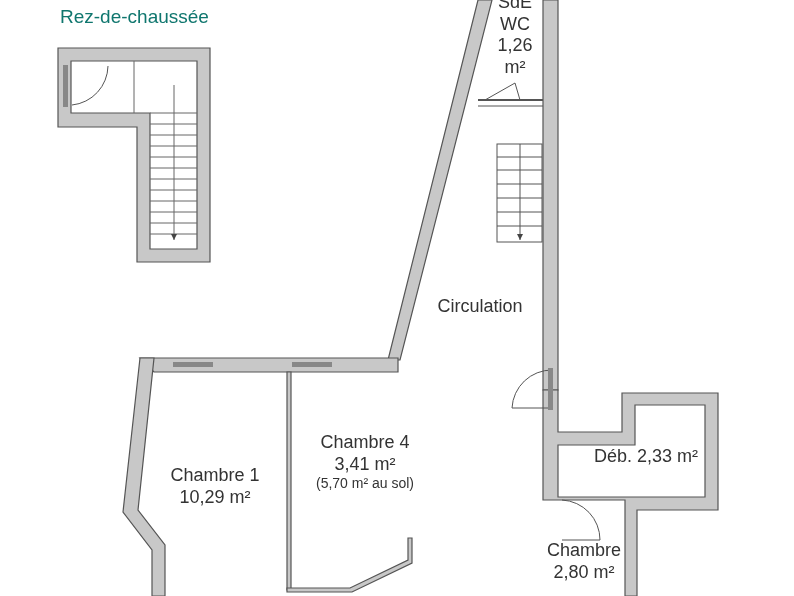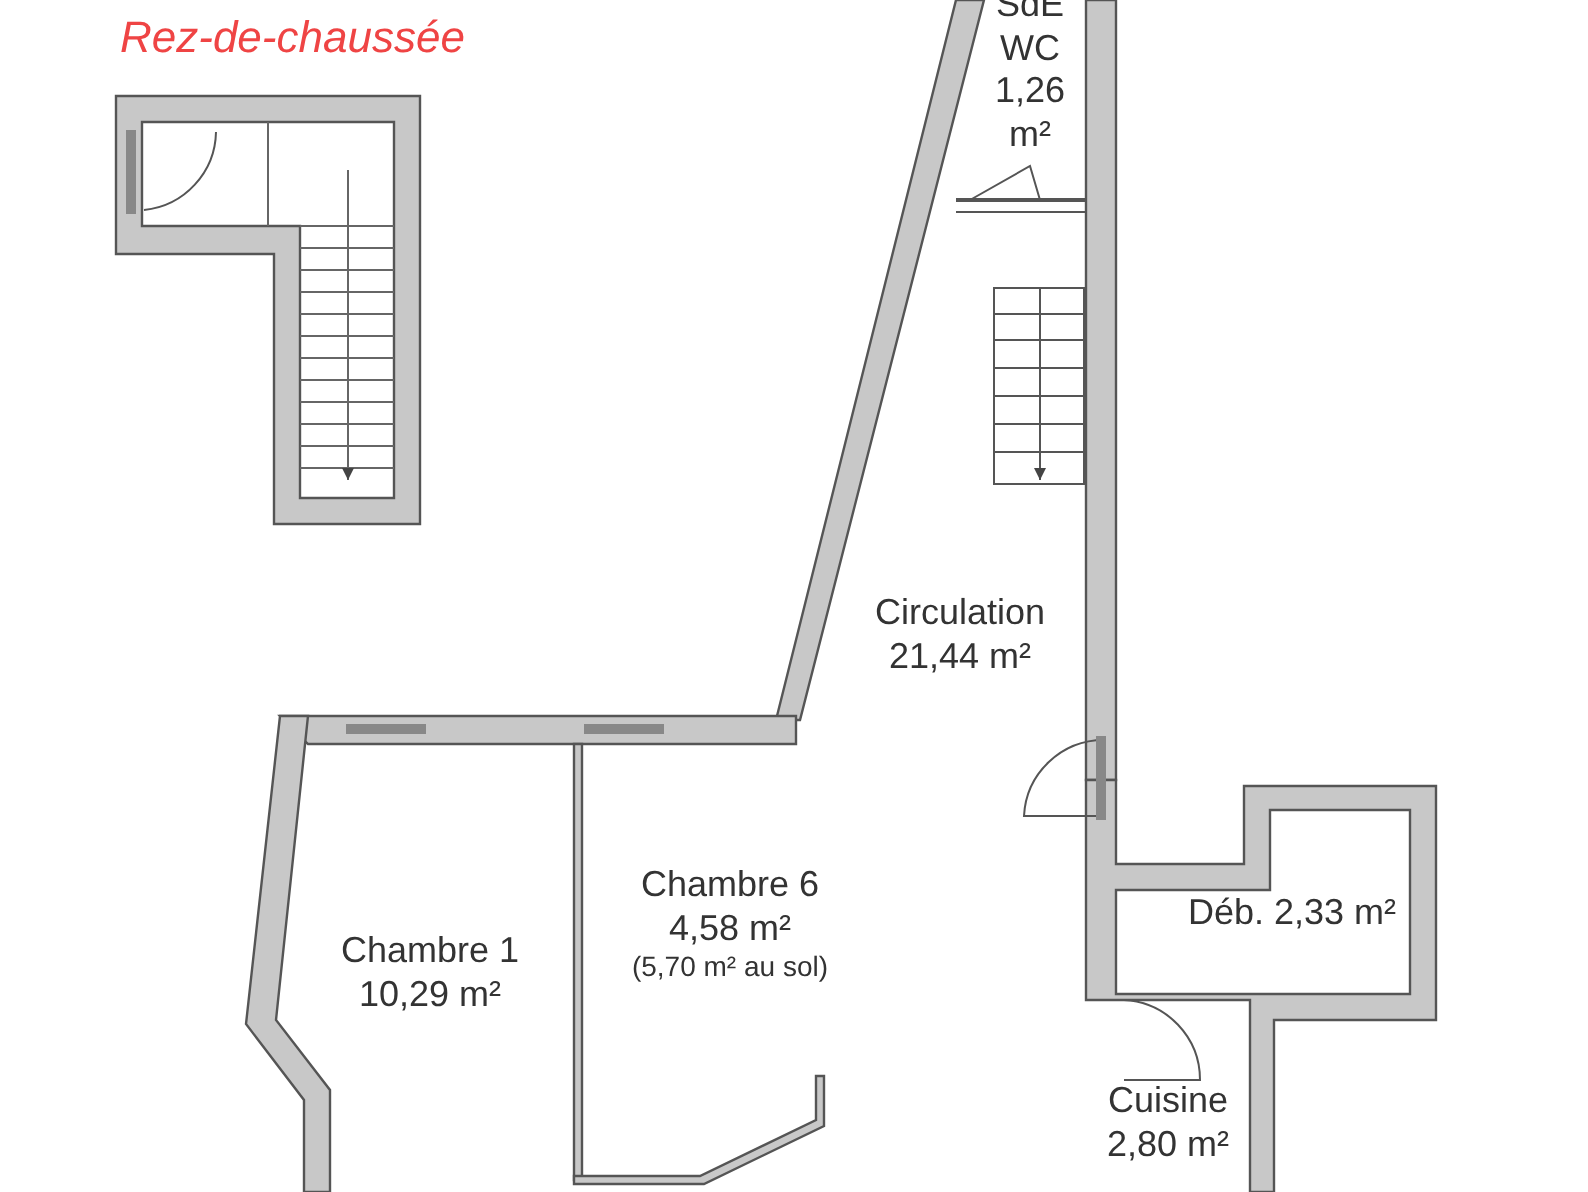--- a/index.html
+++ b/index.html
@@ -1,19 +1,19 @@
 <!DOCTYPE html>
 <html><head>
 <meta charset="utf-8">
 <style>
   html,body{margin:0;padding:0;background:#fff;}
   body{width:794px;height:596px;position:relative;overflow:hidden;font-family:"Liberation Sans",sans-serif;color:#333;}
   svg{position:absolute;left:0;top:0;}
   .lbl{position:absolute;text-align:center;color:#333;line-height:1.2;}
-  .title{position:absolute;left:60px;top:6px;font-style:italic;font-size:22px;color:#ef4444;}
+  .title{position:absolute;left:60px;top:6px;font-size:19px;color:#0f766e;}
   .big{font-size:18px;}
   .small{font-size:14px;}
 </style>
 </head>
 <body>
 
 <svg width="794" height="596" viewBox="0 0 794 596">
   <g fill="#c8c8c8" stroke="#555" stroke-width="1.2">
 
     <path d="M58,48 H210 V262 H137 V127 H58 Z M71,61 V113 H150 V249 H197 V61 Z" fill-rule="evenodd"></path>
@@ -84,34 +84,33 @@
 
 <div class="lbl big" style="left:490px;top:-8px;width:50px;">
   <div>SdE</div>
   <div>WC</div>
   <div>1,26</div>
   <div>m²</div>
 </div>
 
 <div class="lbl big" style="left:410px;top:296px;width:140px;">
   <div>Circulation</div>
-  <div>21,44 m²</div>
 </div>
 
 <div class="lbl big" style="left:150px;top:465px;width:130px;">
   <div>Chambre 1</div>
   <div>10,29 m²</div>
 </div>
 
 <div class="lbl big" style="left:290px;top:432px;width:150px;">
-  <div>Chambre 6</div>
-  <div>4,58 m²</div>
+  <div>Chambre 4</div>
+  <div>3,41 m²</div>
   <div class="small">(5,70 m² au sol)</div>
 </div>
 
 <div class="lbl" style="left:548px;top:446px;width:150px;text-align:right;">
   <div class="big">Déb. 2,33 m²</div>
 </div>
 
 <div class="lbl big" style="left:536px;top:540px;width:96px;">
-  <div>Cuisine</div>
+  <div>Chambre</div>
   <div>2,80 m²</div>
 </div>
 
 </body></html>

